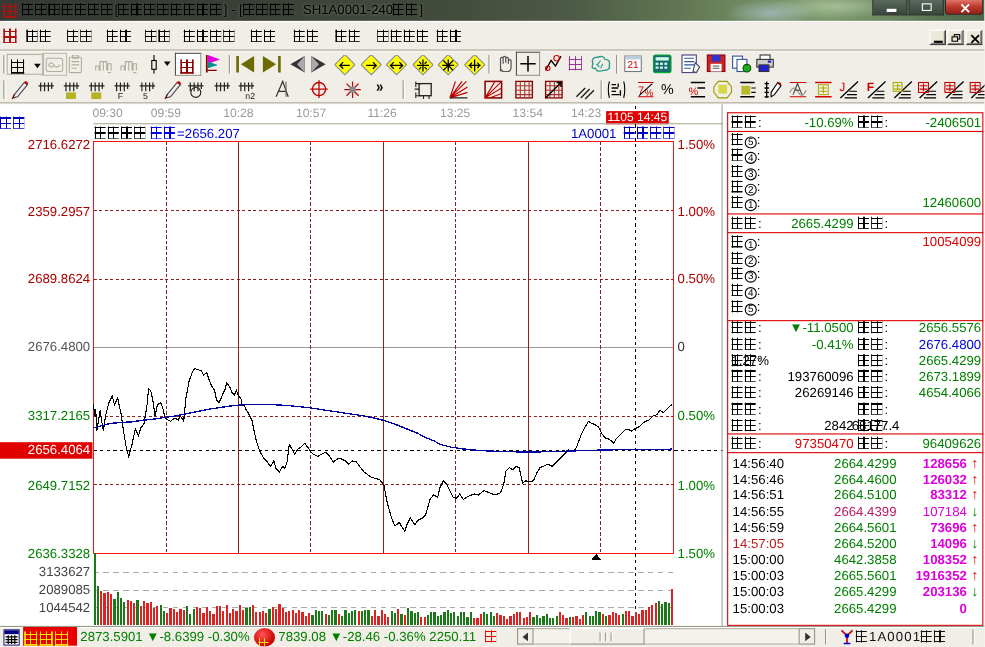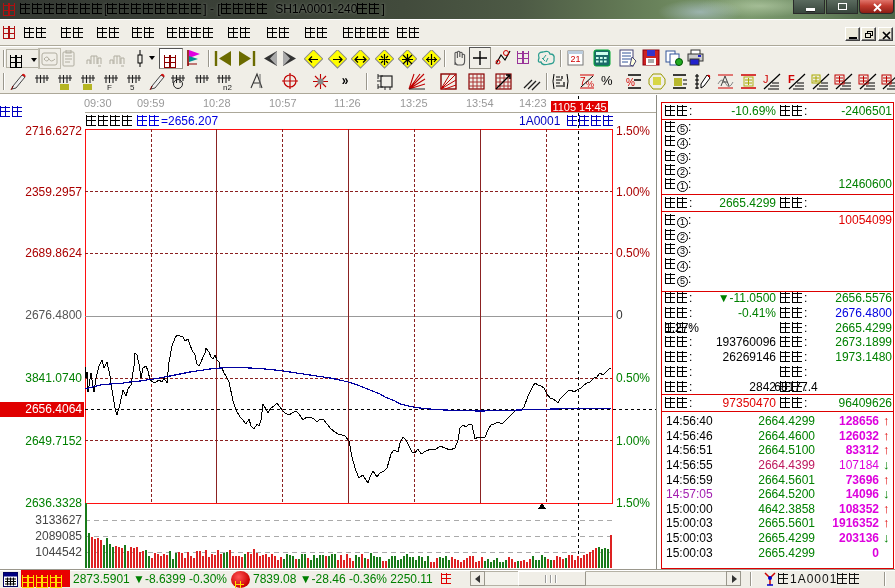--- a/index.html
+++ b/index.html
@@ -361,21 +361,21 @@
 <div style="left:519px;top:97px;color:#999;font-size:11px;line-height:12px">14:23</div>
 <div style="left:551px;top:101px;width:57px;height:12px;background:#e00000;color:#fff;font-size:11px;line-height:12px;text-align:center">1105 14:45</div>
 <div style="left:85px;top:112px;width:573px;height:0;border-top:1px solid #aca899"></div>
 <div style="left:86px;top:115px;color:#000;font-size:12px;line-height:13px"><i class="c"></i><i class="c"></i><i class="c"></i><i class="c"></i></div>
 <div style="left:137px;top:115px;color:#0000e0;font-size:12px;line-height:13px"><i class="c"></i><i class="c"></i>=2656.207</div>
 <div style="left:519px;top:115px;color:#0000c0;font-size:12px;line-height:13px">1A0001&nbsp;&nbsp;<i class="c"></i><i class="c"></i><i class="c"></i><i class="c"></i></div>
 <div style="left:0px;top:124px;width:82px;color:#aa0000;font-size:12px;line-height:14px;text-align:right">2716.6272</div>
 <div style="left:0px;top:185px;width:82px;color:#aa0000;font-size:12px;line-height:14px;text-align:right">2359.2957</div>
 <div style="left:0px;top:246px;width:82px;color:#aa0000;font-size:12px;line-height:14px;text-align:right">2689.8624</div>
 <div style="left:0px;top:308px;width:82px;color:#555555;font-size:12px;line-height:14px;text-align:right">2676.4800</div>
-<div style="left:0px;top:371px;width:82px;color:#008000;font-size:12px;line-height:14px;text-align:right">3841.0740</div>
+<div style="left:0px;top:371px;width:82px;color:#008000;font-size:12px;line-height:14px;text-align:right">3317.2165</div>
 <div style="left:0px;top:434px;width:82px;color:#008000;font-size:12px;line-height:14px;text-align:right">2649.7152</div>
 <div style="left:0px;top:496px;width:82px;color:#008000;font-size:12px;line-height:14px;text-align:right">2636.3328</div>
 <div style="left:0px;top:106px;color:#0000c0;font-size:12px;line-height:13px"><i class="c"></i><i class="c"></i></div>
 <div style="left:0px;top:402px;width:84px;height:15px;background:#e00000">
     <span style="left:0;top:1px;width:82px;color:#fff;font-size:12px;line-height:13px;text-align:right">2656.4064</span>
   </div>
 <div style="left:616px;top:124px;color:#aa0000;font-size:12px;line-height:14px">1.50%</div>
 <div style="left:616px;top:185px;color:#aa0000;font-size:12px;line-height:14px">1.00%</div>
 <div style="left:616px;top:246px;color:#aa0000;font-size:12px;line-height:14px">0.50%</div>
 <div style="left:616px;top:308px;color:#333;font-size:12px;line-height:14px">0</div>
@@ -628,21 +628,21 @@
 <div style="left:665px;top:320.7px;width:111px;color:#000;font-size:12px;line-height:14px;">1.27%</div>
 <div style="left:780px;top:320.7px;color:#000;font-size:12px;line-height:14px;white-space:nowrap"><i class="c"></i><i class="c"></i>:</div>
 <div style="left:700px;top:320.7px;width:192px;color:#008000;font-size:12px;line-height:14px;text-align:right">2665.4299</div>
 <div style="left:665px;top:335.4px;color:#000;font-size:12px;line-height:14px;white-space:nowrap"><i class="c"></i><i class="c"></i>:</div>
 <div style="left:665px;top:335.4px;width:111px;color:#000;font-size:12px;line-height:14px;text-align:right">193760096</div>
 <div style="left:780px;top:335.4px;color:#000;font-size:12px;line-height:14px;white-space:nowrap"><i class="c"></i><i class="c"></i>:</div>
 <div style="left:700px;top:335.4px;width:192px;color:#008000;font-size:12px;line-height:14px;text-align:right">2673.1899</div>
 <div style="left:665px;top:350.1px;color:#000;font-size:12px;line-height:14px;white-space:nowrap"><i class="c"></i><i class="c"></i>:</div>
 <div style="left:665px;top:350.1px;width:111px;color:#000;font-size:12px;line-height:14px;text-align:right">26269146</div>
 <div style="left:780px;top:350.1px;color:#000;font-size:12px;line-height:14px;white-space:nowrap"><i class="c"></i><i class="c"></i>:</div>
-<div style="left:700px;top:350.1px;width:192px;color:#008000;font-size:12px;line-height:14px;text-align:right">1973.1480</div>
+<div style="left:700px;top:350.1px;width:192px;color:#008000;font-size:12px;line-height:14px;text-align:right">4654.4066</div>
 <div style="left:665px;top:364.8px;color:#000;font-size:12px;line-height:14px;white-space:nowrap"><i class="c"></i><i class="c"></i>:</div>
 <div style="left:780px;top:364.8px;color:#000;font-size:12px;line-height:14px;white-space:nowrap"><i class="c"></i><i class="c"></i>:</div>
 <div style="left:665px;top:379.5px;color:#000;font-size:12px;line-height:14px;white-space:nowrap"><i class="c"></i><i class="c"></i>:</div>
 <div style="left:665px;top:379.5px;width:111px;color:#000;font-size:12px;line-height:14px;text-align:right">2842</div>
 <div style="left:780px;top:379.5px;color:#000;font-size:12px;line-height:14px;white-space:nowrap"><i class="c"></i><i class="c"></i>:</div>
 <div style="left:700px;top:379.5px;width:192px;color:#000;font-size:12px;line-height:14px;text-align:center">68177.4</div>
 <div style="left:665px;top:395.7px;color:#000;font-size:12px;line-height:14px;white-space:nowrap"><i class="c"></i><i class="c"></i>:</div>
 <div style="left:665px;top:395.7px;width:111px;color:#e00000;font-size:12px;line-height:14px;text-align:right">97350470</div>
 <div style="left:780px;top:395.7px;color:#000;font-size:12px;line-height:14px;white-space:nowrap"><i class="c"></i><i class="c"></i>:</div>
 <div style="left:700px;top:395.7px;width:192px;color:#008000;font-size:12px;line-height:14px;text-align:right">96409626</div>
@@ -659,21 +659,21 @@
 <div style="left:760px;top:443.26px;width:119px;color:#dd00dd;font-weight:bold;font-size:12px;line-height:14px;text-align:right">83312</div>
 <div style="left:883px;top:442.26px;color:#e00000;font-size:13px;font-weight:bold;line-height:15px">↑</div>
 <div style="left:666px;top:457.89px;color:#000;font-size:12px;line-height:14px">14:56:55</div>
 <div style="left:700px;top:457.89px;width:115px;color:#be185d;font-size:12px;line-height:14px;text-align:right">2664.4399</div>
 <div style="left:760px;top:457.89px;width:119px;color:#dd00dd;font-weight:normal;font-size:12px;line-height:14px;text-align:right">107184</div>
 <div style="left:883px;top:456.89px;color:#008000;font-size:13px;font-weight:bold;line-height:15px">↓</div>
 <div style="left:666px;top:472.52px;color:#000;font-size:12px;line-height:14px">14:56:59</div>
 <div style="left:700px;top:472.52px;width:115px;color:#008000;font-size:12px;line-height:14px;text-align:right">2664.5601</div>
 <div style="left:760px;top:472.52px;width:119px;color:#dd00dd;font-weight:bold;font-size:12px;line-height:14px;text-align:right">73696</div>
 <div style="left:883px;top:471.52px;color:#e00000;font-size:13px;font-weight:bold;line-height:15px">↑</div>
-<div style="left:666px;top:487.15px;color:#a21caf;font-size:12px;line-height:14px">14:57:05</div>
+<div style="left:666px;top:487.15px;color:#b91c1c;font-size:12px;line-height:14px">14:57:05</div>
 <div style="left:700px;top:487.15px;width:115px;color:#008000;font-size:12px;line-height:14px;text-align:right">2664.5200</div>
 <div style="left:760px;top:487.15px;width:119px;color:#dd00dd;font-weight:bold;font-size:12px;line-height:14px;text-align:right">14096</div>
 <div style="left:883px;top:486.15px;color:#008000;font-size:13px;font-weight:bold;line-height:15px">↓</div>
 <div style="left:666px;top:501.78px;color:#000;font-size:12px;line-height:14px">15:00:00</div>
 <div style="left:700px;top:501.78px;width:115px;color:#008000;font-size:12px;line-height:14px;text-align:right">4642.3858</div>
 <div style="left:760px;top:501.78px;width:119px;color:#dd00dd;font-weight:bold;font-size:12px;line-height:14px;text-align:right">108352</div>
 <div style="left:883px;top:500.78px;color:#e00000;font-size:13px;font-weight:bold;line-height:15px">↑</div>
 <div style="left:666px;top:516.41px;color:#000;font-size:12px;line-height:14px">15:00:03</div>
 <div style="left:700px;top:516.41px;width:115px;color:#008000;font-size:12px;line-height:14px;text-align:right">2665.5601</div>
 <div style="left:760px;top:516.41px;width:119px;color:#dd00dd;font-weight:bold;font-size:12px;line-height:14px;text-align:right">1916352</div>

